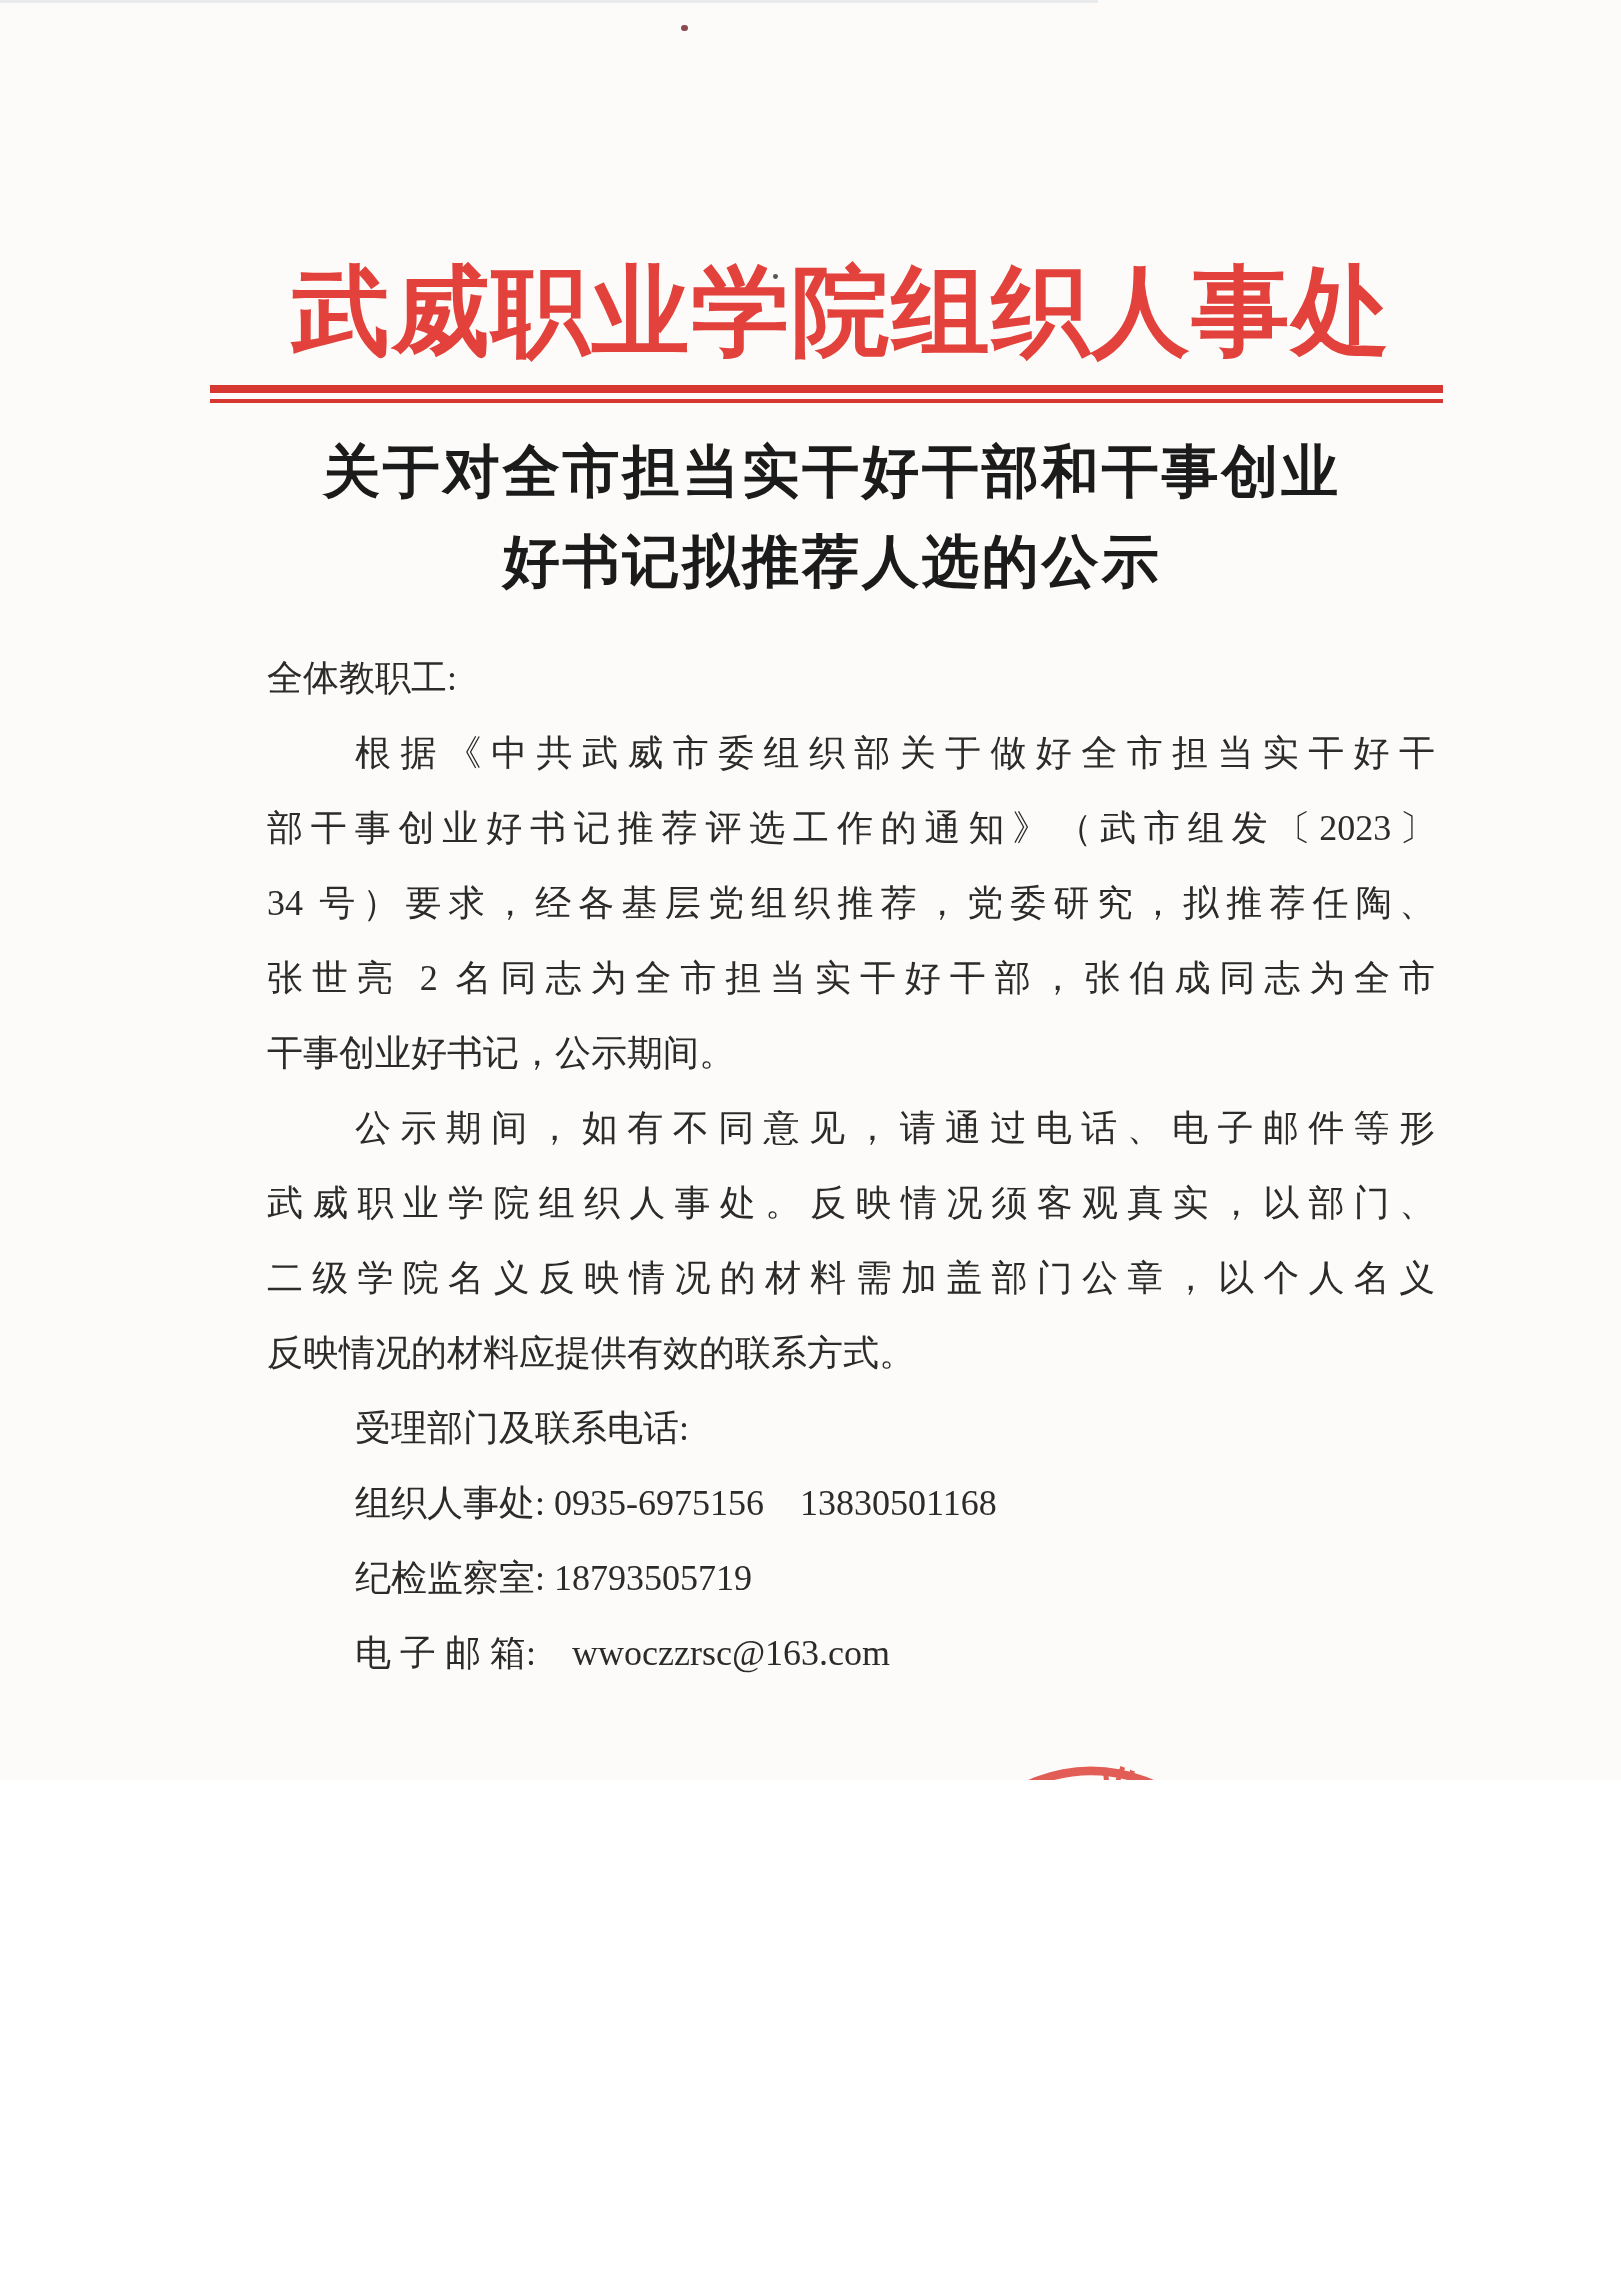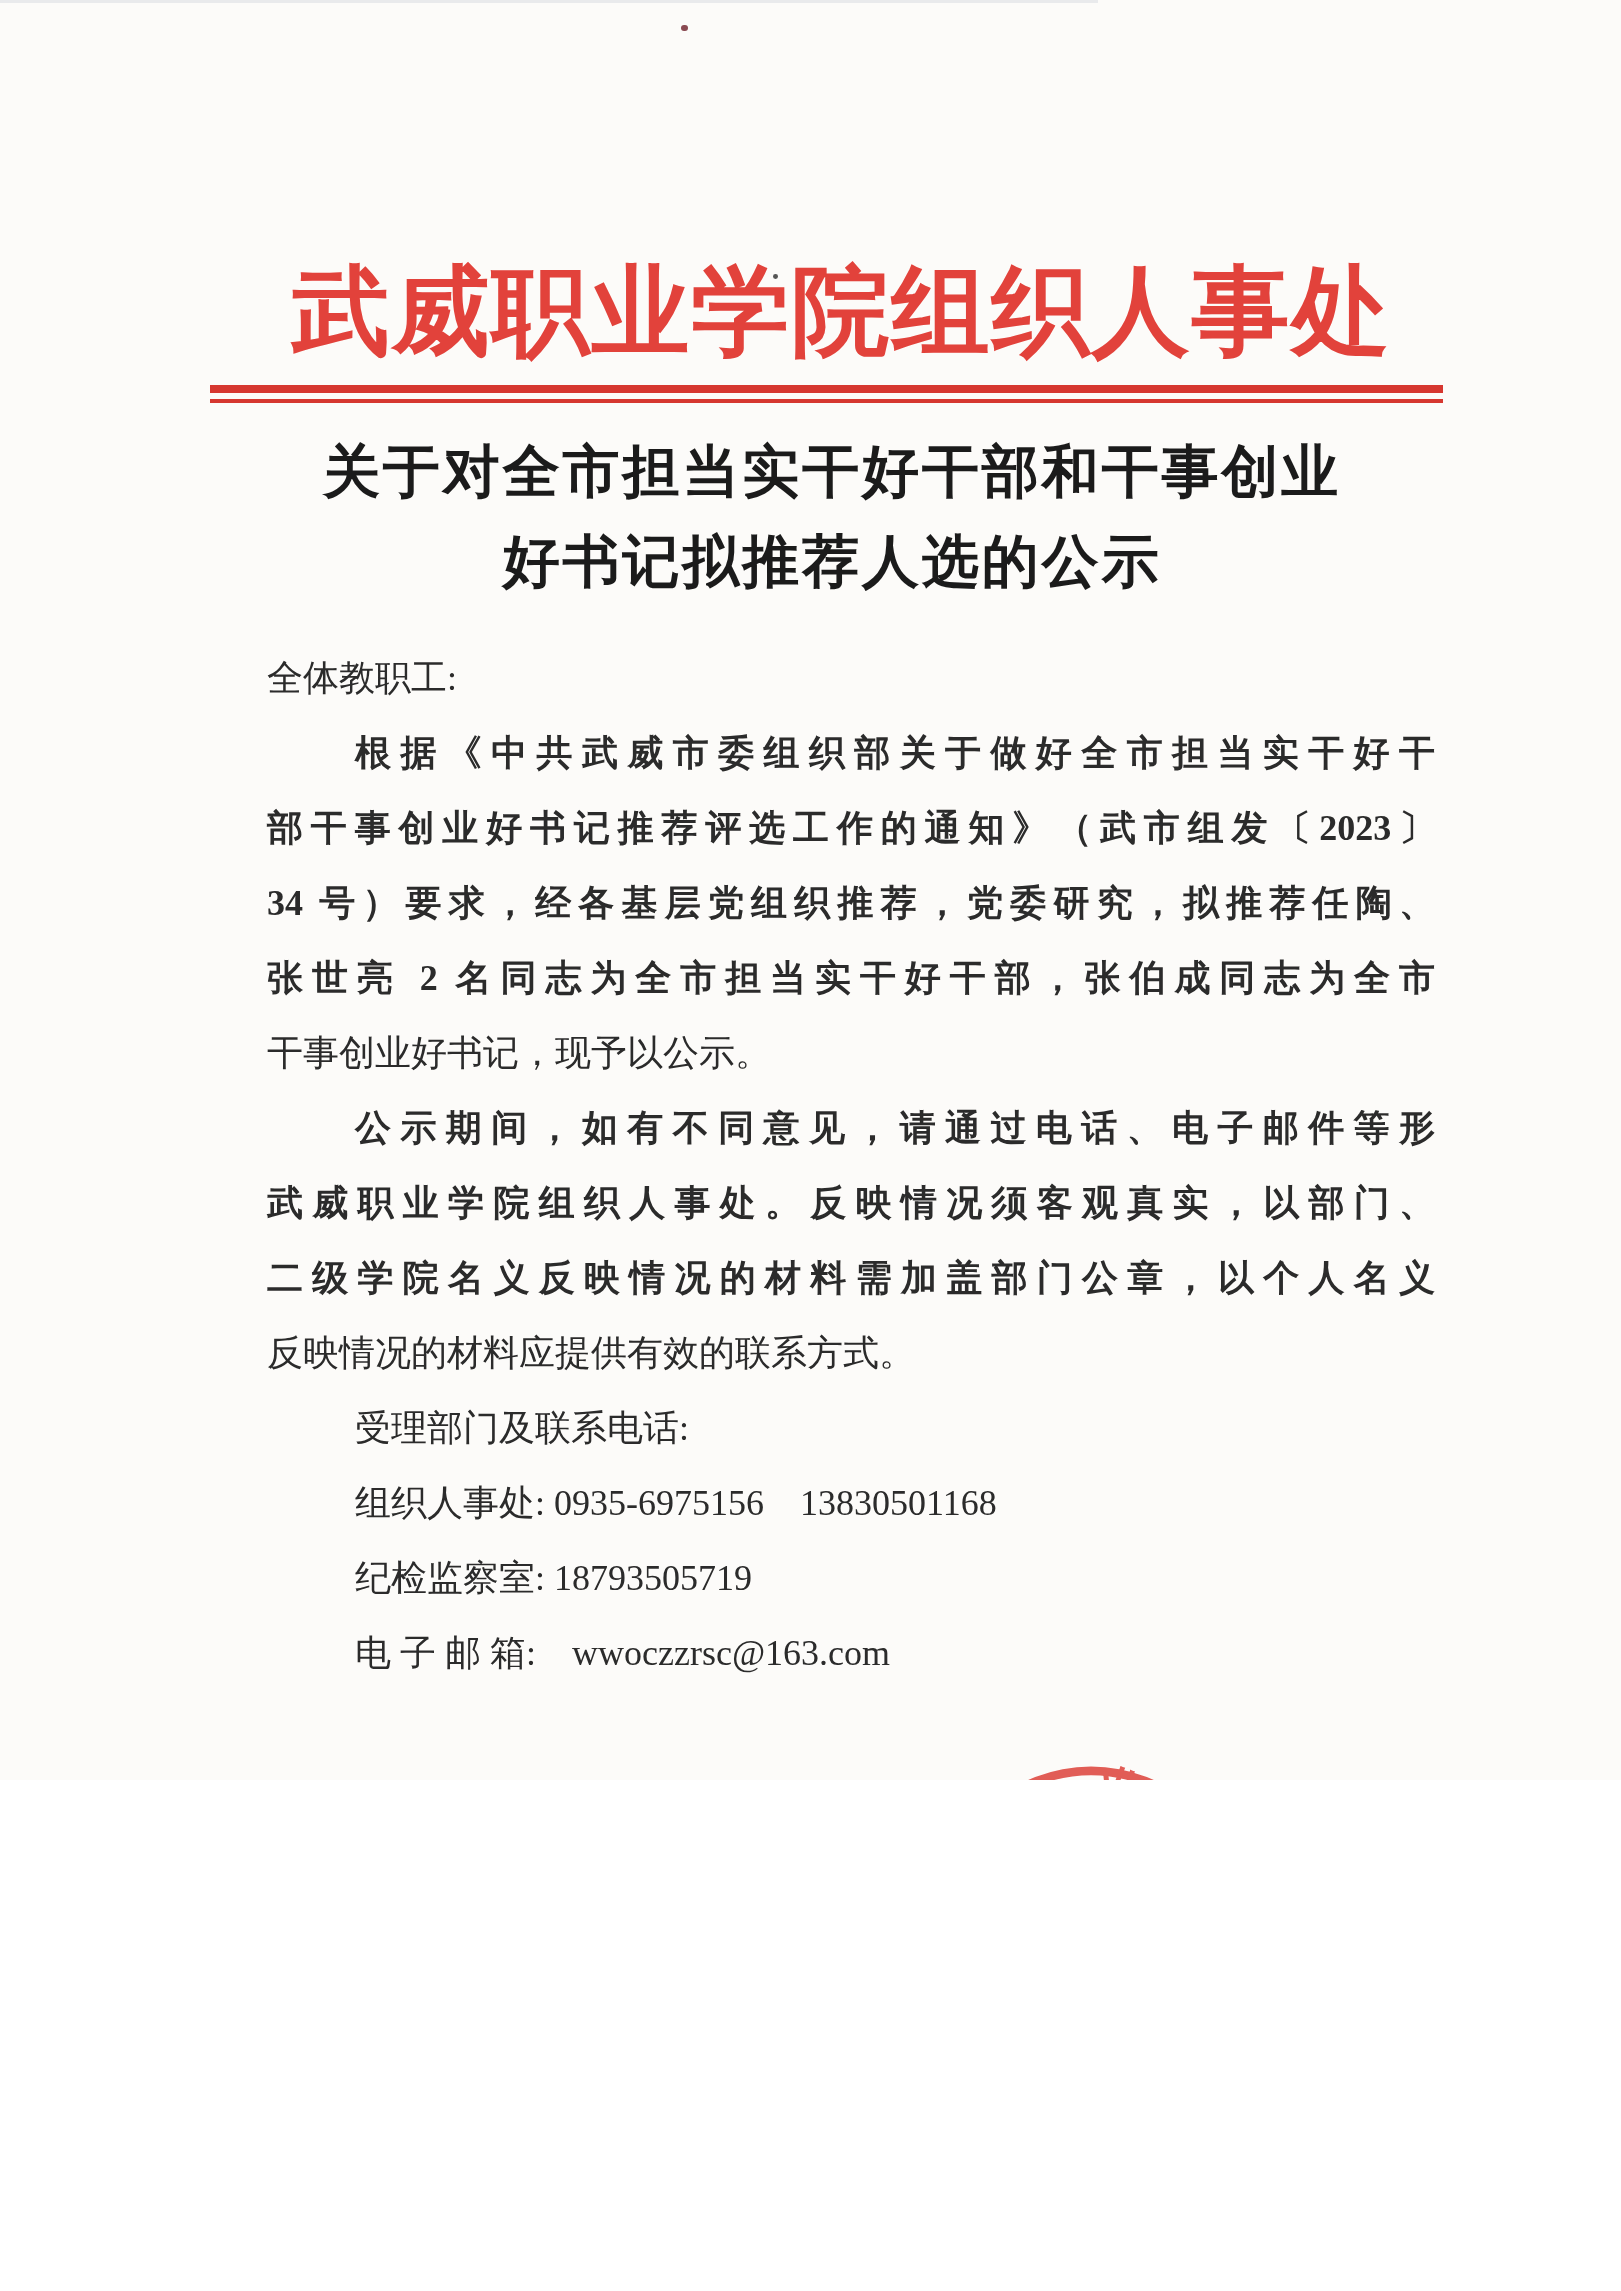--- a/index.html
+++ b/index.html
@@ -18,21 +18,21 @@
   .doc-title{
     position:absolute;top:427px;left:0;width:100%;text-align:center;
     font-size:57px;font-weight:bold;line-height:90px;letter-spacing:2.9px;
     color:#1b1b1b;transform:translateX(21.6px);
   }
   .body-text{
     position:absolute;left:267px;top:641px;width:1168px;
     font-size:36px;line-height:75px;color:#2b2b2b;
   }
   .line{white-space:pre-wrap;}
-  .line.j{text-align:justify;text-align-last:justify;font-weight:bold;}
+  .line.j{text-align:justify;text-align-last:justify;}
   .line.ind{text-indent:88px;}
   .sig{
     position:absolute;top:1870px;left:931px;width:294px;text-align:center;
     font-size:45px;letter-spacing:11.8px;color:#1f1f1f;z-index:3;white-space:nowrap;
   }
   .sig-date{
     position:absolute;top:1945px;left:861px;width:441px;text-align:right;
     font-size:42px;letter-spacing:2.9px;color:#1f1f1f;z-index:3;white-space:nowrap;
   }
   .seal{
@@ -60,21 +60,21 @@
     <div>好书记拟推荐人选的公示</div>
   </div>
 
   <div class="body-text">
     <div class="line">全体教职工:</div>
     <div>
         <div class="line j ind">根据《中共武威市委组织部关于做好全市担当实干好干</div>
         <div class="line j">部干事创业好书记推荐评选工作的通知》（武市组发〔2023〕</div>
         <div class="line j">34 号）要求，经各基层党组织推荐，党委研究，拟推荐任陶、</div>
         <div class="line j">张世亮 2 名同志为全市担当实干好干部，张伯成同志为全市</div>
-        <div class="line">干事创业好书记，现予以公示。</div>
+        <div class="line">干事创业好书记，公示期间。</div>
         <div class="line j ind">公示期间，如有不同意见，请通过电话、电子邮件等形</div>
         <div class="line j">武威职业学院组织人事处。反映情况须客观真实，以部门、</div>
         <div class="line j">二级学院名义反映情况的材料需加盖部门公章，以个人名义</div>
         <div class="line">反映情况的材料应提供有效的联系方式。</div>
         <div class="line ind">受理部门及联系电话:</div>
         <div class="line ind">组织人事处: 0935-6975156　13830501168</div>
         <div class="line ind">纪检监察室: 18793505719</div>
         <div class="line ind">电 子 邮 箱:　wwoczzrsc@163.com</div>
       </div>
   </div>

